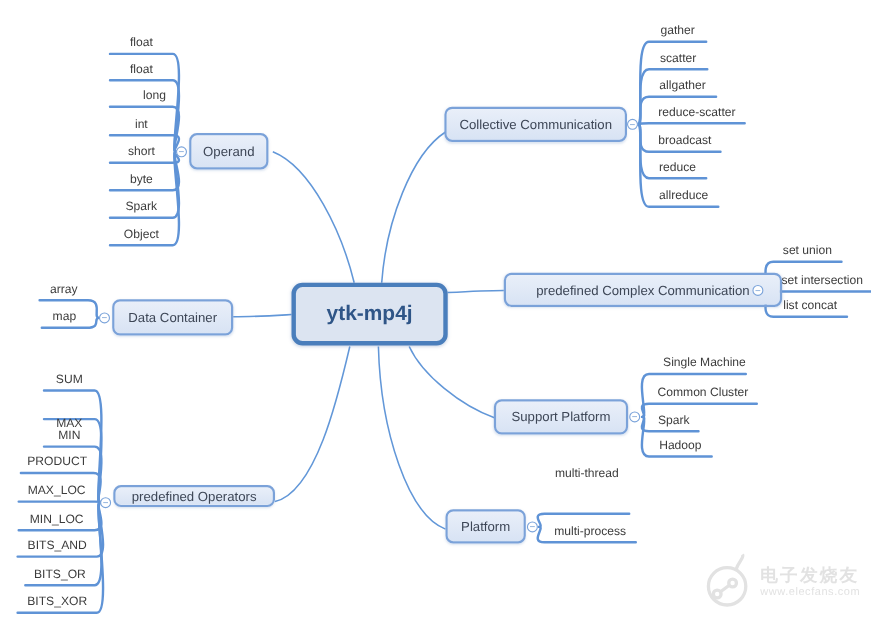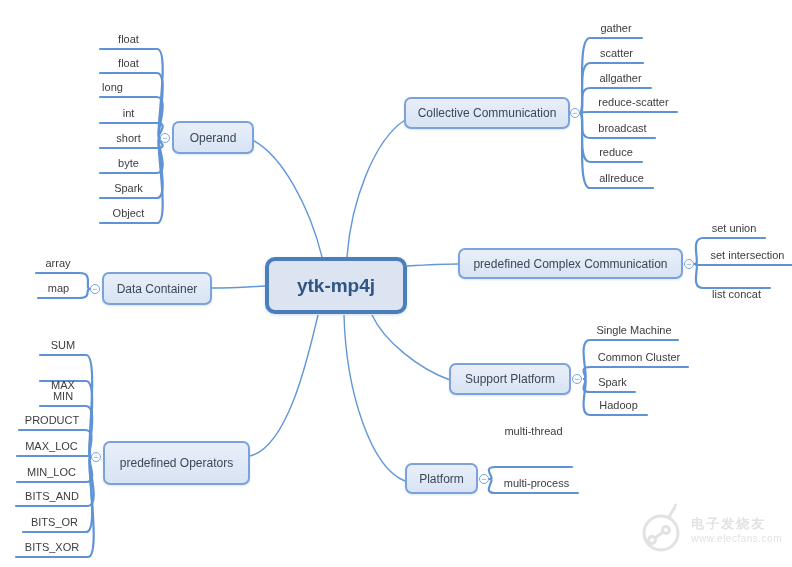--- a/index.html
+++ b/index.html
@@ -32,21 +32,21 @@
     position:absolute;z-index:4;width:10px;height:10px;box-sizing:border-box;
     background:#ffffff;border:1px solid #7aa3da;border-radius:50%;
     color:#6f9ad2;font-size:9px;line-height:7px;text-align:center;
     display:flex;align-items:center;justify-content:center;cursor:pointer;
   }
   .watermark{
     position:absolute;right:10px;bottom:12px;z-index:2;
     display:flex;align-items:center;color:#e2e2e2;
   }
   .wm-text{margin-left:6px;}
-  .wm-title{font-size:13px;font-weight:bold;letter-spacing:2px;line-height:18px;}
+  .wm-title{font-size:16px;font-weight:bold;letter-spacing:2px;line-height:18px;}
   .wm-url{font-size:10px;letter-spacing:.5px;}
 </style>
 </head>
 <body>
 
 <svg class="lines" width="792" height="567" viewBox="0 0 792 567">
   <g stroke="#6297d8" stroke-width="1.4" fill="none">
     <path d="M248 138 C283 152 311 212 322 257"></path>
     <path d="M212 288 C231 288 247 287 265 286"></path>
     <path d="M250 456 C287 447 307 362 318 315"></path>
@@ -103,33 +103,33 @@
   <g stroke="#5f93d6" stroke-width="2.2" fill="none" stroke-linecap="round">
     <path d="M572 467 H495 C481 467 496 479 490 479"></path>
     <path d="M578 493 H495 C481 493 496 479 490 479"></path>
   </g>
 </svg>
 
 <div class="root-node" style="left:265px;top:257px;width:142px;height:57px;">
   <span>ytk-mp4j</span>
 </div>
 
-<div class="node" style="left:172px;top:121px;width:82px;height:33px;">
+<div class="node" style="left:172px;top:121px;width:72px;height:33px;">
   <span>Operand</span>
 </div>
 <div class="node" style="left:102px;top:272px;width:110px;height:33px;">
   <span>Data Container</span>
 </div>
-<div class="node" style="left:103px;top:441px;width:147px;height:44px;">
+<div class="node" style="left:103px;top:441px;width:147px;height:20px;">
   <span>predefined Operators</span>
 </div>
 <div class="node" style="left:404px;top:97px;width:166px;height:32px;">
   <span>Collective Communication</span>
 </div>
-<div class="node" style="left:458px;top:248px;width:225px;height:31px;">
+<div class="node" style="left:458px;top:248px;width:253px;height:31px;">
   <span>predefined Complex Communication</span>
 </div>
 <div class="node" style="left:449px;top:363px;width:122px;height:32px;">
   <span>Support Platform</span>
 </div>
 <div class="node" style="left:405px;top:463px;width:73px;height:31px;">
   <span>Platform</span>
 </div>
 
 <div class="toggle" style="left:160px;top:133px;">
@@ -149,21 +149,21 @@
   </div>
 <div class="toggle" style="left:572px;top:374px;">
     <span>−</span>
   </div>
 <div class="toggle" style="left:479px;top:474px;">
     <span>−</span>
   </div>
 
 <div class="leaf" style="left:100px;top:32px;width:57px;">float</div>
 <div class="leaf" style="left:100px;top:56px;width:57px;">float</div>
-<div class="leaf" style="left:84px;top:80px;width:57px;">long</div>
+<div class="leaf" style="left:112px;top:80px;width:57px;">long</div>
 <div class="leaf" style="left:100px;top:106px;width:57px;">int</div>
 <div class="leaf" style="left:100px;top:131px;width:57px;">short</div>
 <div class="leaf" style="left:100px;top:156px;width:57px;">byte</div>
 <div class="leaf" style="left:100px;top:181px;width:57px;">Spark</div>
 <div class="leaf" style="left:100px;top:206px;width:57px;">Object</div>
 
 <div class="leaf" style="left:36px;top:256px;width:44px;">array</div>
 <div class="leaf" style="left:38px;top:281px;width:41px;">map</div>
 
 <div class="leaf" style="left:40px;top:338px;width:46px;">SUM</div>
@@ -179,23 +179,23 @@
 <div class="leaf" style="left:590px;top:21px;width:52px;">gather</div>
 <div class="leaf" style="left:590px;top:46px;width:53px;">scatter</div>
 <div class="leaf" style="left:590px;top:71px;width:61px;">allgather</div>
 <div class="leaf" style="left:590px;top:95px;width:87px;">reduce-scatter</div>
 <div class="leaf" style="left:590px;top:121px;width:65px;">broadcast</div>
 <div class="leaf" style="left:590px;top:145px;width:52px;">reduce</div>
 <div class="leaf" style="left:590px;top:171px;width:63px;">allreduce</div>
 
 <div class="leaf" style="left:703px;top:221px;width:62px;">set union</div>
 <div class="leaf" style="left:703px;top:248px;width:89px;">set intersection</div>
-<div class="leaf" style="left:703px;top:271px;width:67px;margin-top:16px;">list concat</div>
-
-<div class="leaf" style="left:590px;top:323px;width:88px;">Single Machine</div>
+<div class="leaf" style="left:703px;top:271px;width:67px;">list concat</div>
+
+<div class="leaf" style="left:590px;top:323px;width:88px;text-align:right;">Single Machine</div>
 <div class="leaf" style="left:590px;top:350px;width:98px;">Common Cluster</div>
 <div class="leaf" style="left:590px;top:375px;width:45px;">Spark</div>
 <div class="leaf" style="left:590px;top:398px;width:57px;">Hadoop</div>
 
 <div class="leaf" style="left:495px;top:424px;width:77px;">multi-thread</div>
 <div class="leaf" style="left:495px;top:476px;width:83px;">multi-process</div>
 
 <div class="watermark">
   <svg width="46" height="52" viewBox="0 0 46 52">
     <g stroke="#e2e2e2" fill="none" stroke-width="3">

